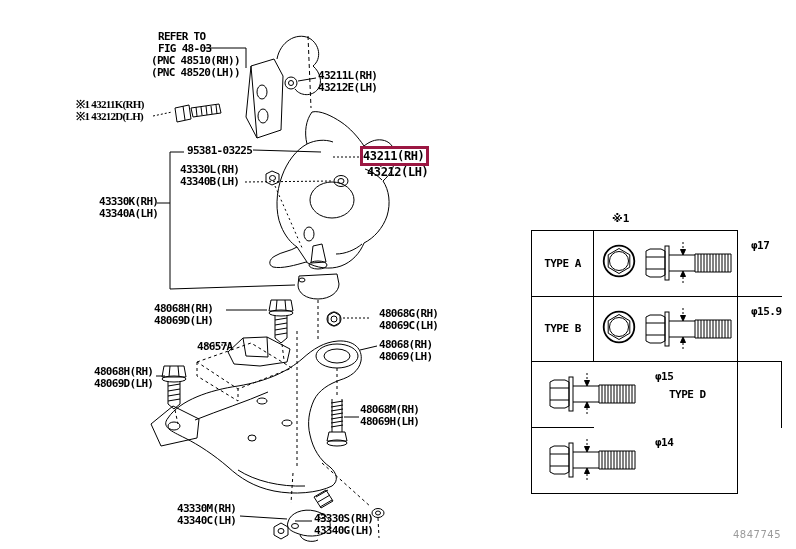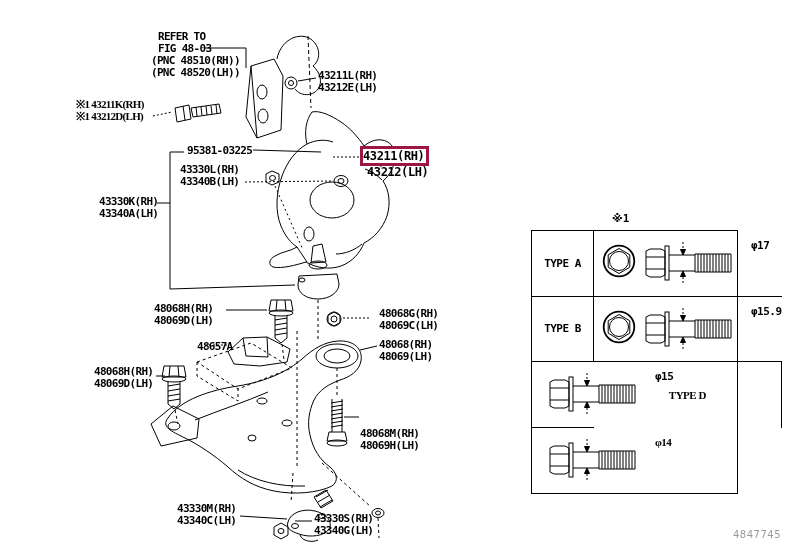--- a/index.html
+++ b/index.html
@@ -17,21 +17,21 @@
   .hl-box { position:absolute; left:360px; top:146px; width:69px; height:20px;
             border:3px solid #9b1742; display:flex; align-items:center; justify-content:flex-start;
             font-size:12px; font-weight:bold; letter-spacing:-0.4px; background:#fff; }
   .refmark { position:absolute; left:612px; top:212px; font-size:11px; font-weight:bold; }
   .ref-table { position:absolute; left:531px; top:230px; width:207px; height:264px;
                border:1.5px solid #000; display:grid; grid-template-columns:62px 1fr;
                grid-template-rows:repeat(4,1fr); background:#fff; }
   .tl { border-right:1.5px solid #000; border-bottom:1.5px solid #000; display:flex;
         align-items:center; justify-content:center; font-size:11px; font-weight:bold; letter-spacing:-0.5px; }
   .tc { border-bottom:1.5px solid #000; display:flex; align-items:flex-start; gap:7px; padding:10px 0 0 8px; }
-  .tl.last, .tc.last { border-bottom:none;font-family:Liberation Serif, serif; }
+  .tl.last, .tc.last { border-bottom:none; }
   .ref-table svg { display:block; }
   .ref-table svg * { stroke:#000; fill:none; }
   .nut-icon { margin-top:3px; }
   .bolt-block { display:flex; flex-direction:row; align-items:flex-start; }
   .dia { font-size:11px; font-weight:bold; letter-spacing:-0.5px; margin:-2px 0 0 16px; }
   .watermark { position:absolute; left:733px; top:529px; font-size:10px; color:#9a9a9a;
                font-family:"DejaVu Sans",sans-serif; letter-spacing:0.5px; }
 </style>
 </head>
 <body>
@@ -251,21 +251,21 @@
   <div class="pl" style="left:379px;top:339px;">
     <div>48068(RH)</div>
     <div>48069(LH)</div>
   </div>
 
   <div class="pl" style="left:94px;top:366px;">
     <div>48068H(RH)</div>
     <div>48069D(LH)</div>
   </div>
 
-  <div class="pl" style="left:360px;top:428px;">
+  <div class="pl" style="left:360px;top:404px;">
     <div>48068M(RH)</div>
     <div>48069H(LH)</div>
   </div>
 
   <div class="pl" style="left:177px;top:503px;">
     <div>43330M(RH)</div>
     <div>43340C(LH)</div>
   </div>
 
   <div class="pl" style="left:314px;top:513px;">

